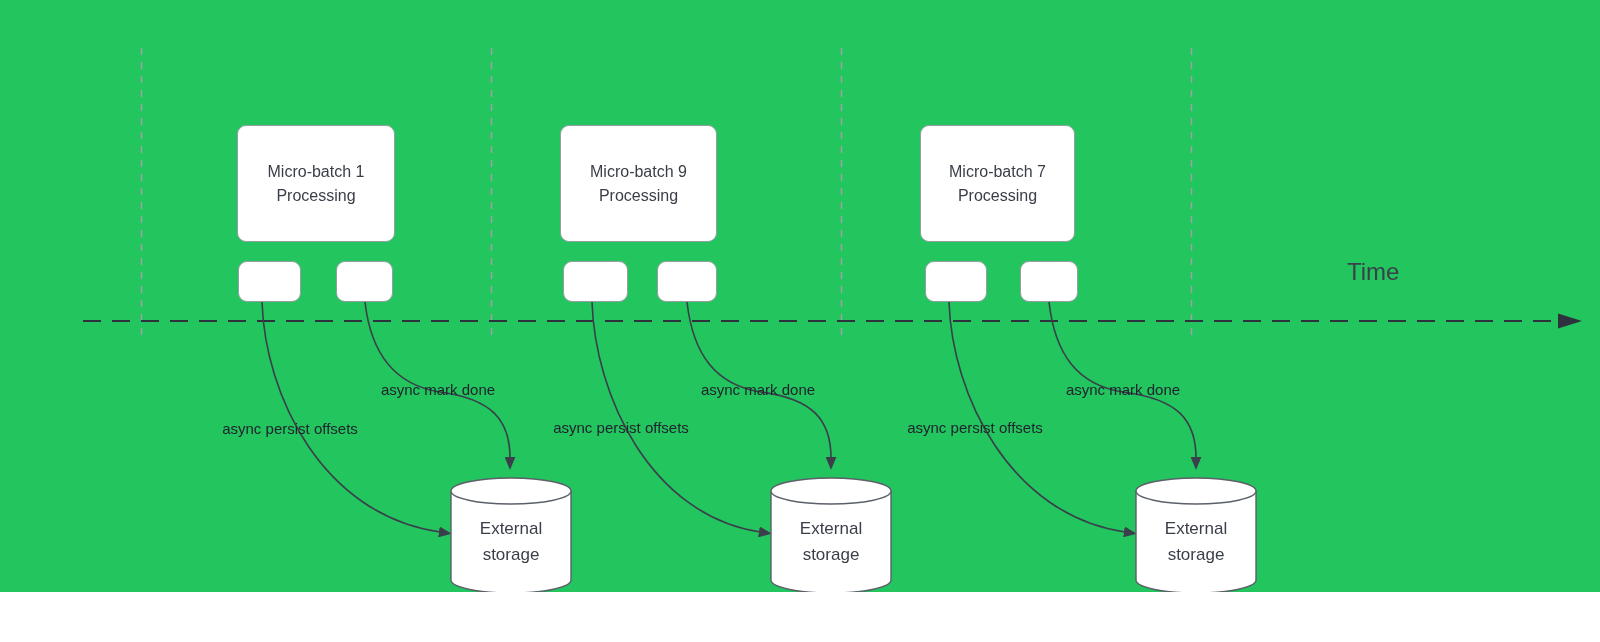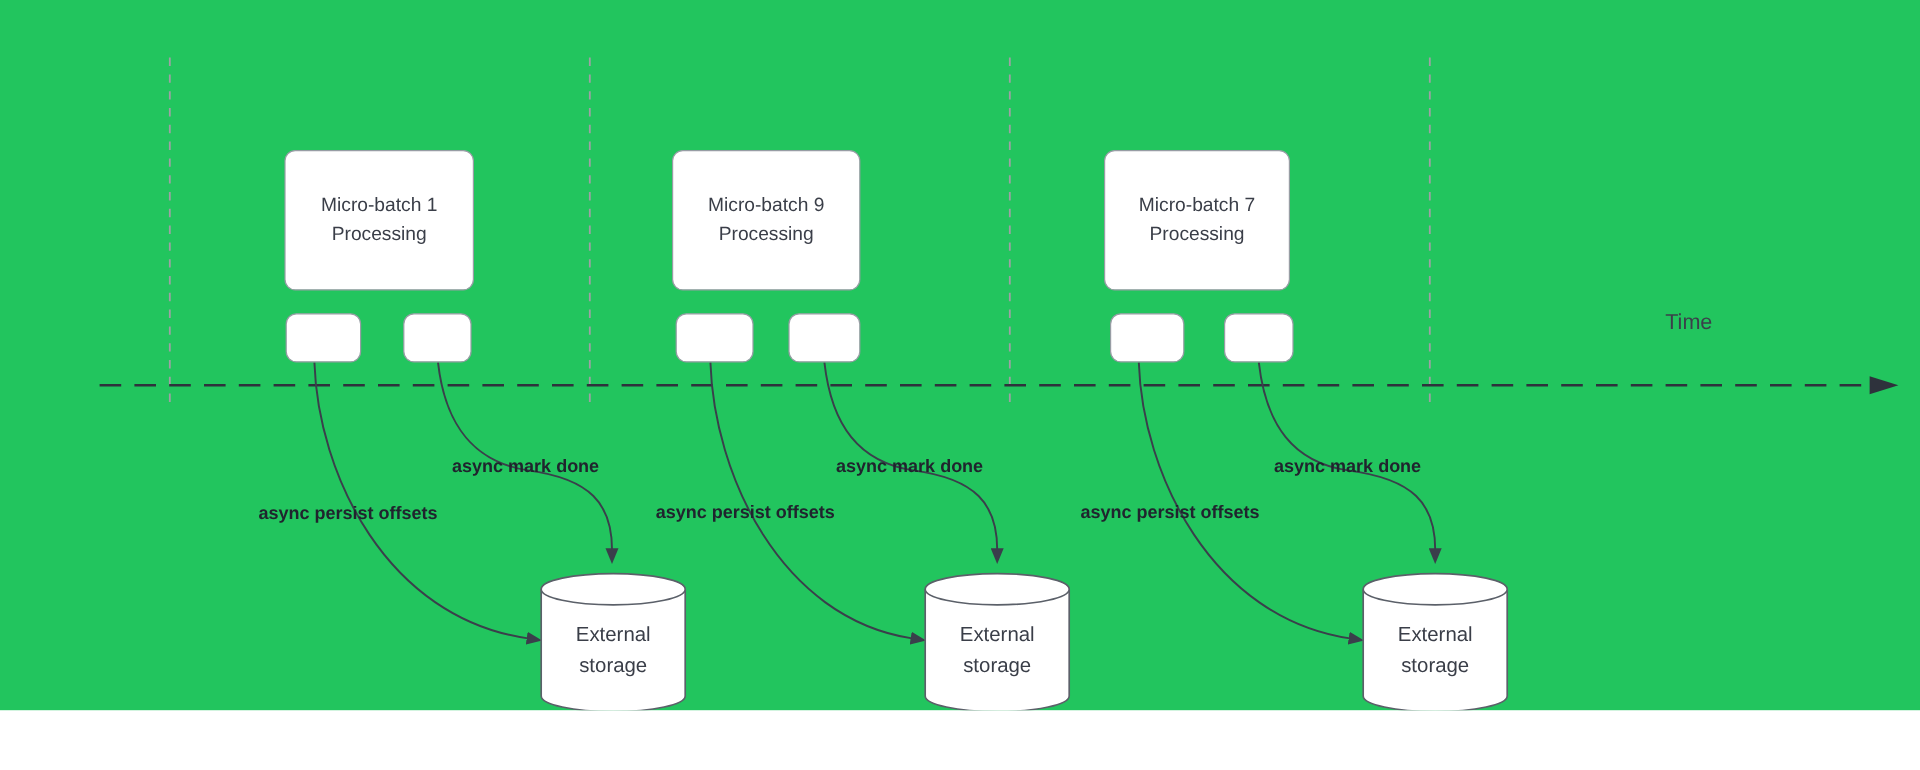--- a/index.html
+++ b/index.html
@@ -11,28 +11,28 @@
   .node{
     position:absolute;background:#ffffff;border:1px solid #979da4;
     border-radius:9px;box-sizing:border-box;
   }
   .proc-box{
     display:flex;flex-direction:column;align-items:center;justify-content:center;
     font-size:16px;line-height:24px;color:#3a3e48;text-align:center;
   }
   .arrow-label{
     position:absolute;transform:translate(-50%,-50%);
-    font-weight:bold;font-size:15px;color:#20242e;white-space:nowrap;
+    font-weight:normal;font-size:15px;color:#20242e;white-space:nowrap;
   }
   .storage-label{
     position:absolute;text-align:center;font-size:17px;line-height:26px;
     color:#3a3e48;width:120px;
   }
   .time-label{
-    position:absolute;font-size:18px;color:#3b3f4a;width:80px;text-align:right;
+    position:absolute;font-size:24px;color:#3b3f4a;width:80px;text-align:left;
   }
 </style>
 </head>
 <body>
 
 <div class="canvas">
 
   <svg class="svg-layer" viewBox="0 0 1600 642" xmlns="http://www.w3.org/2000/svg">
     <defs>
       <marker id="ah" viewBox="0 0 12 10" refX="1" refY="5" markerWidth="13" markerHeight="11" orient="auto" markerUnits="userSpaceOnUse">

